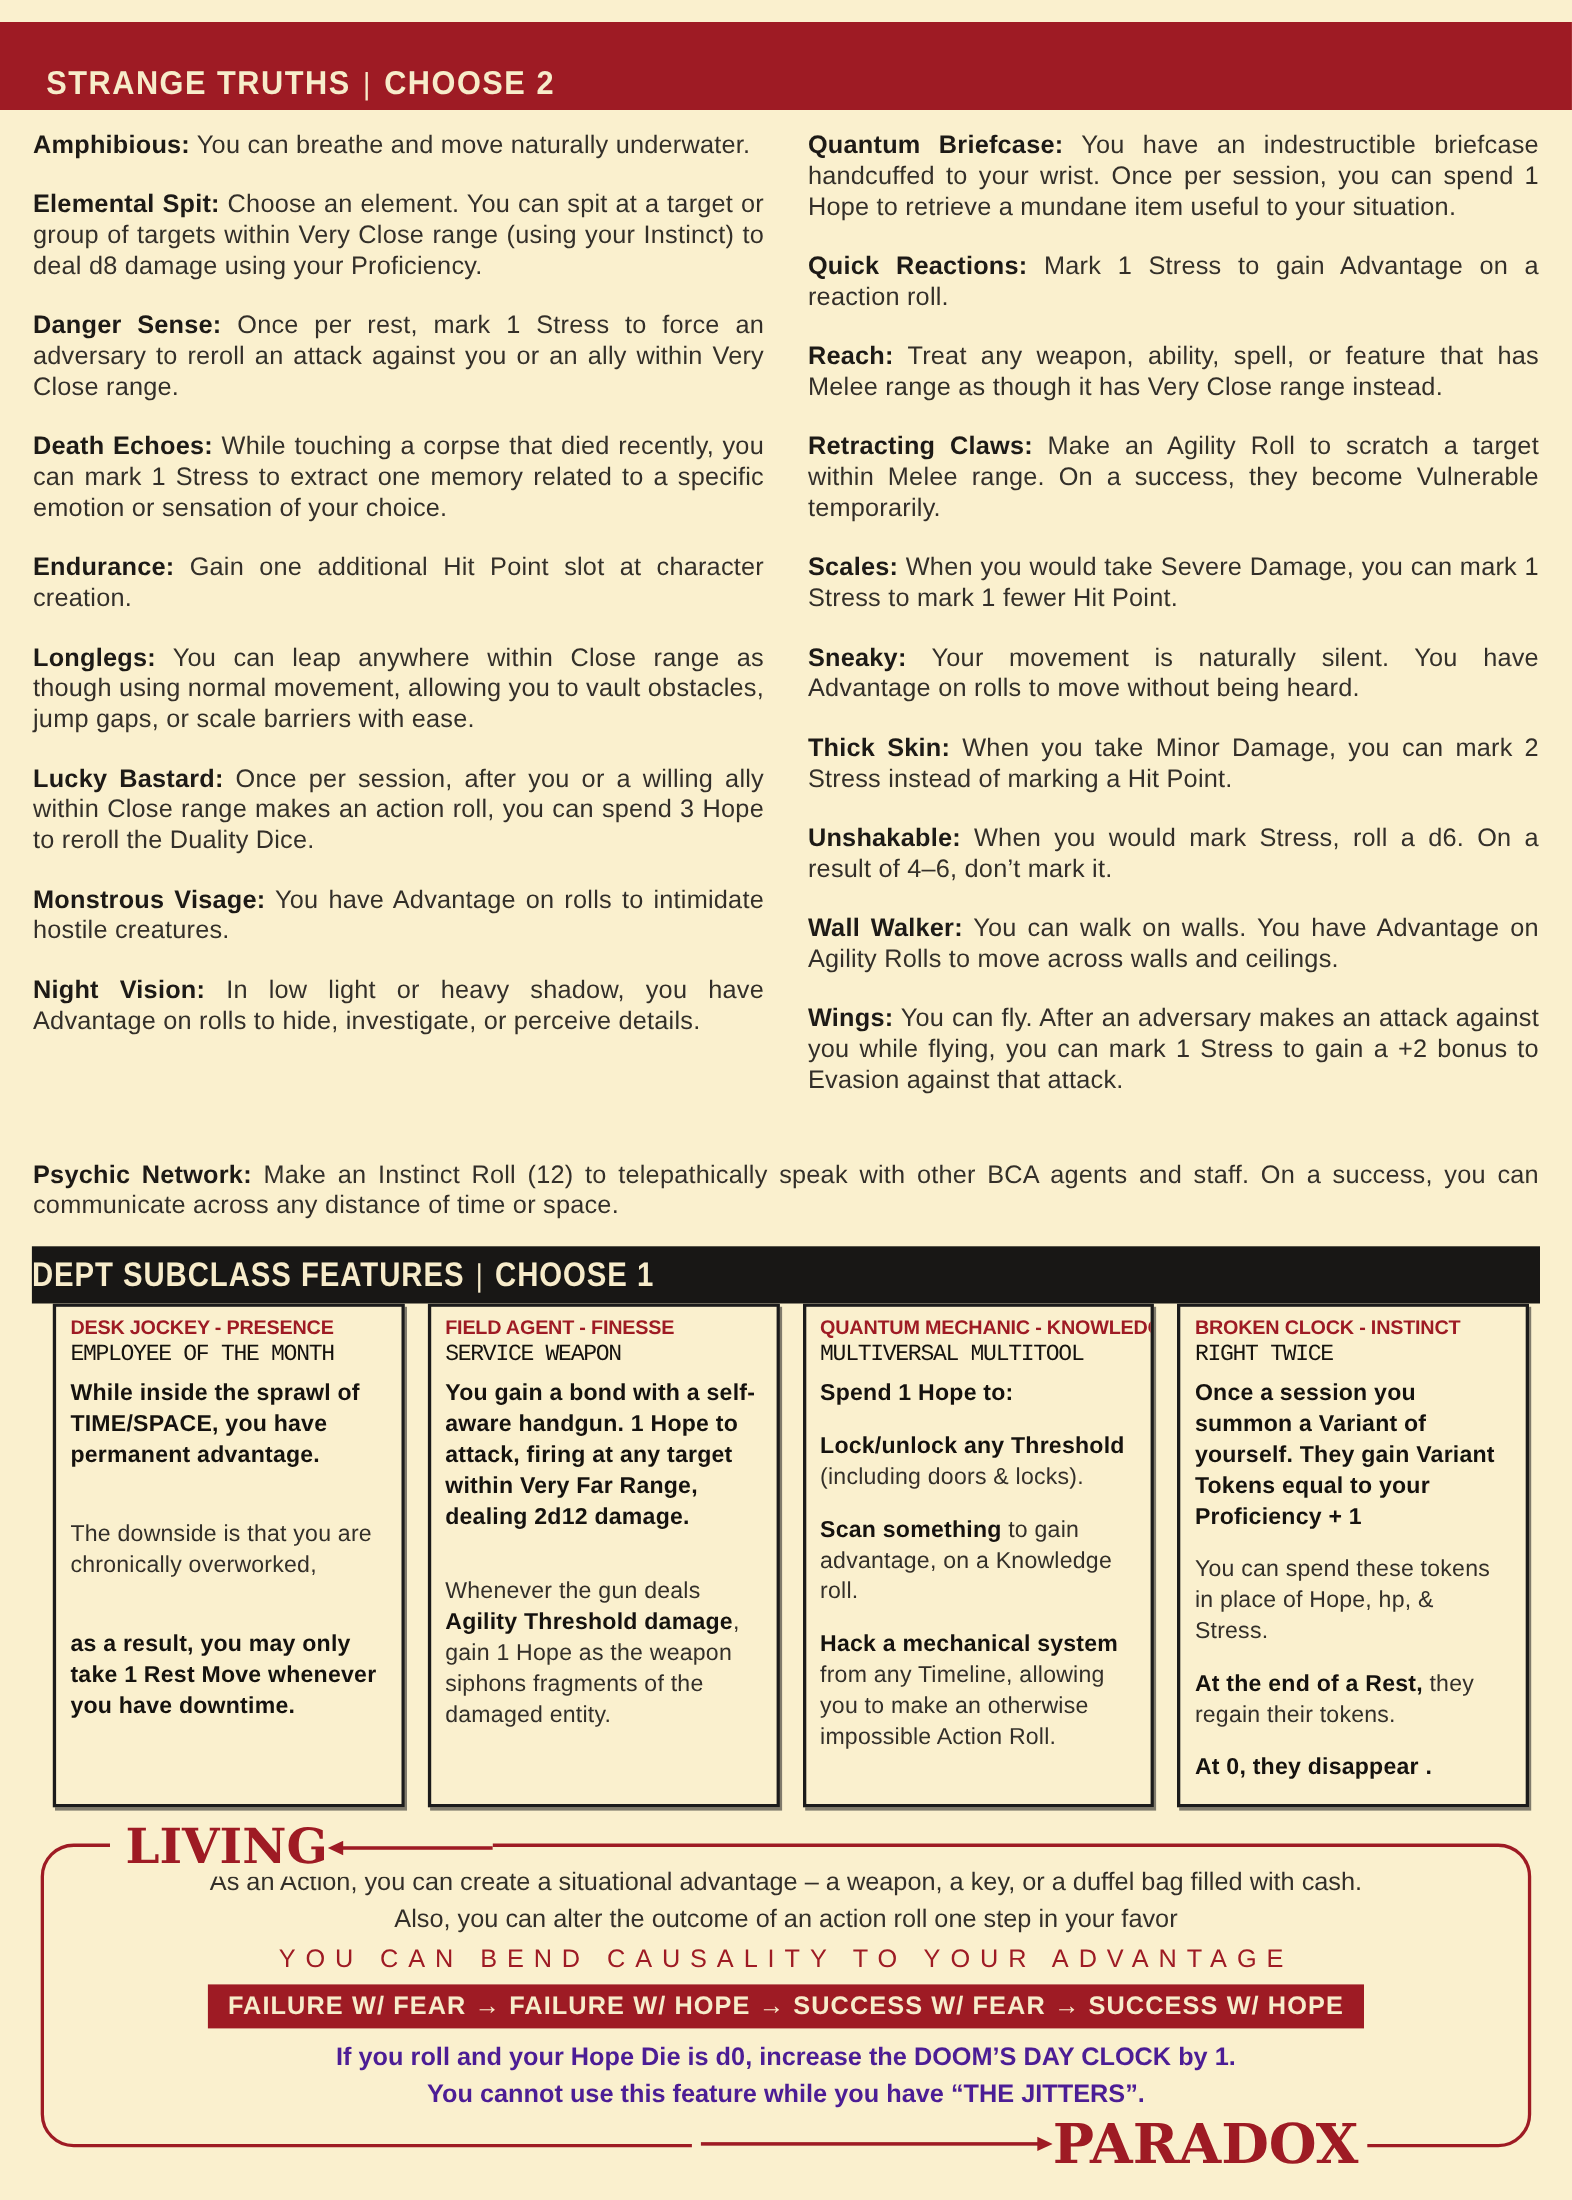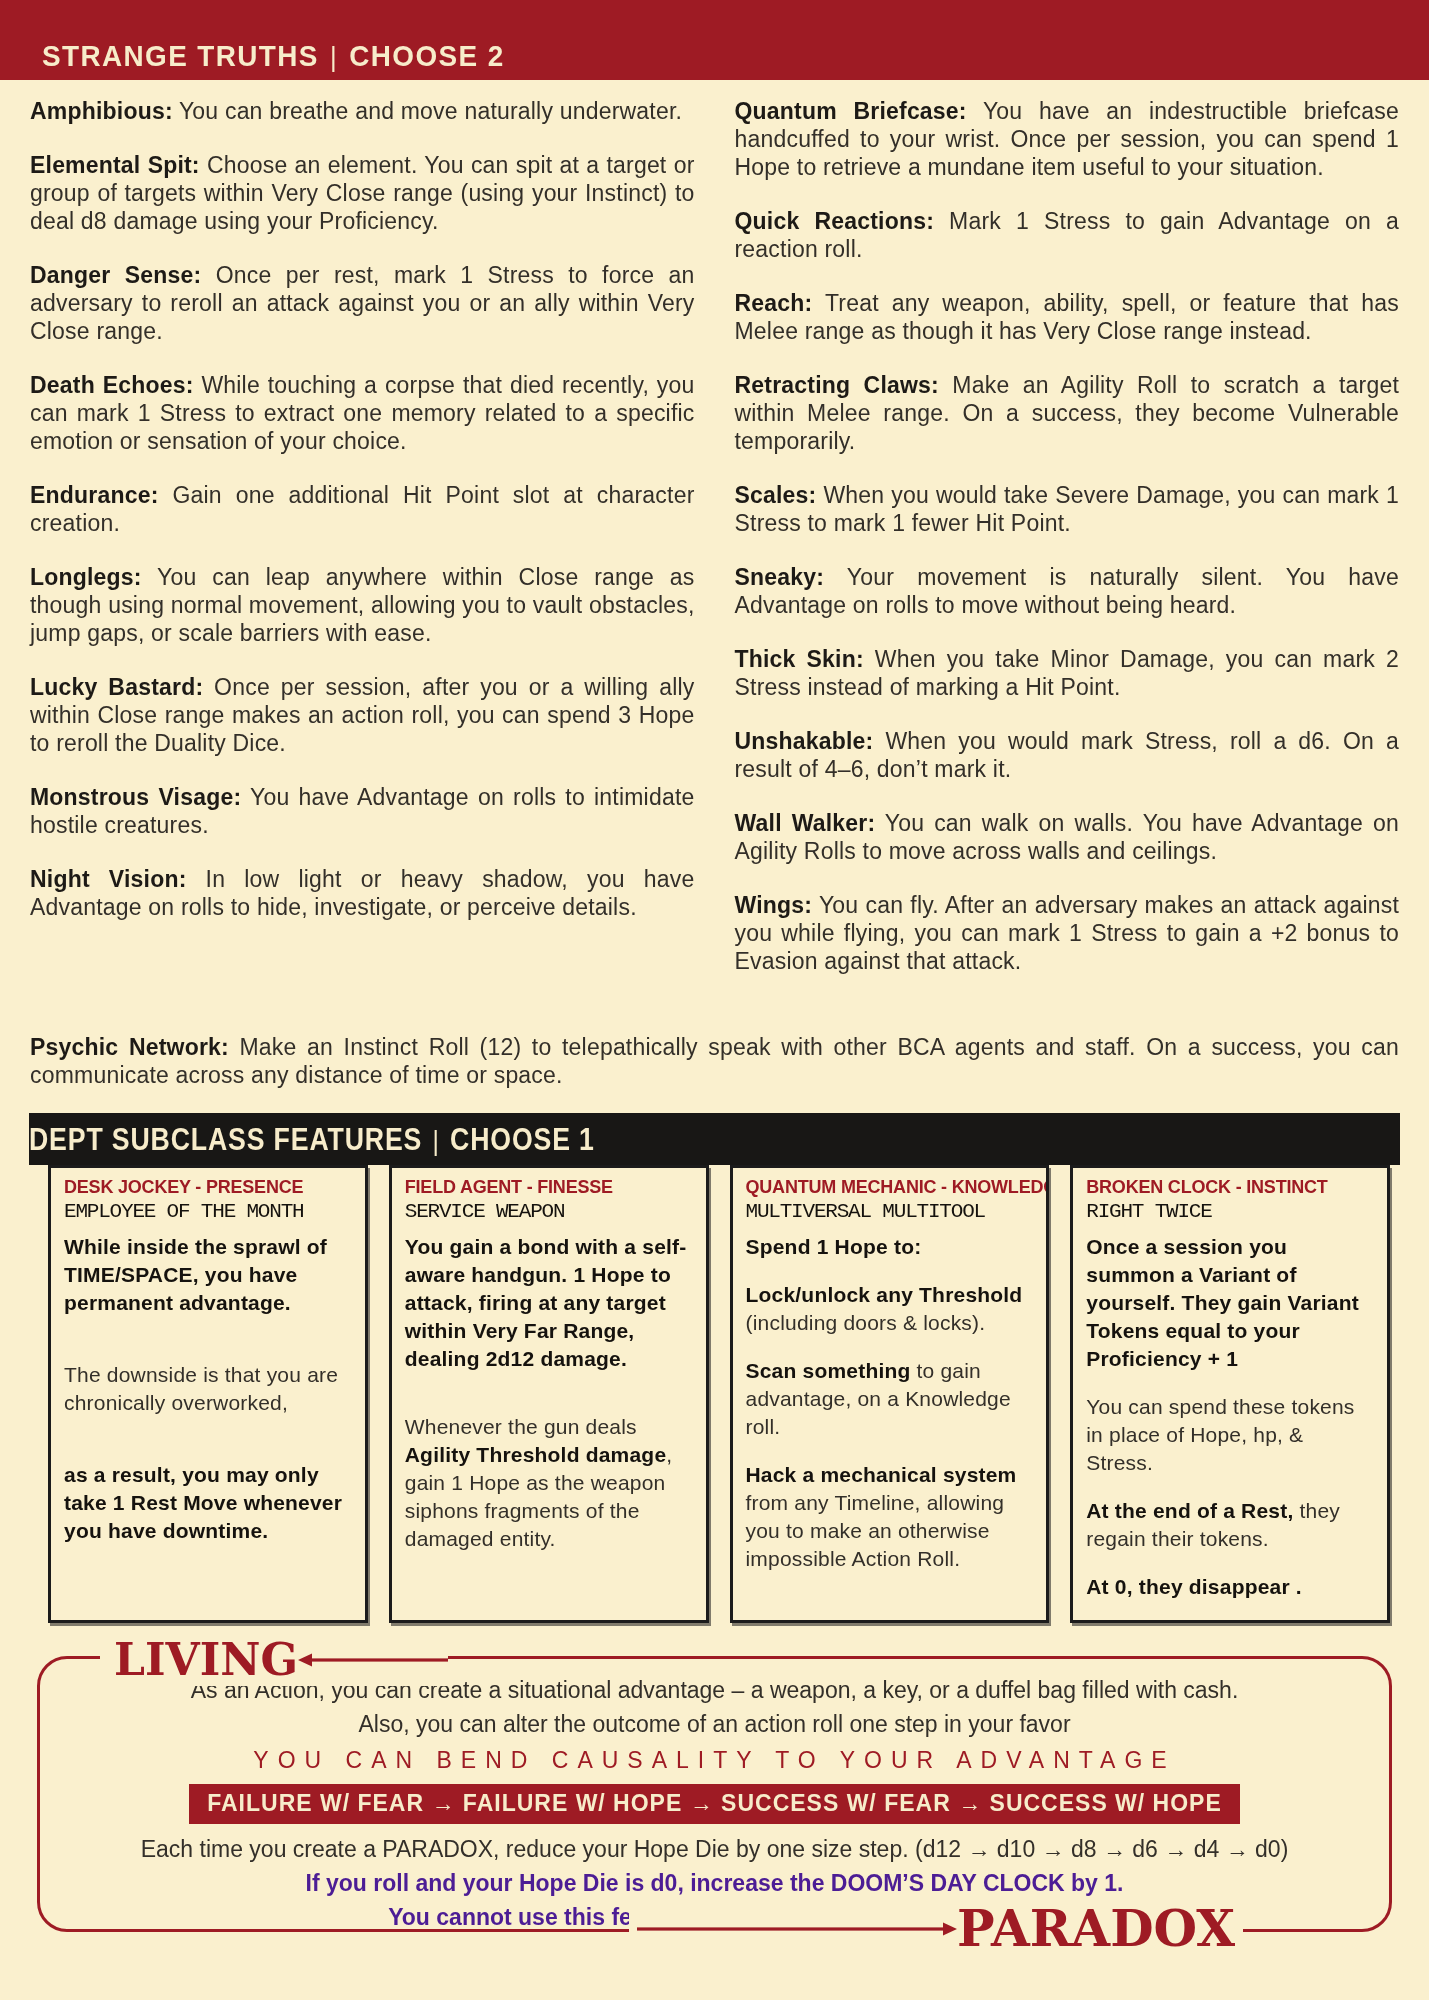--- a/index.html
+++ b/index.html
@@ -9,21 +9,21 @@
   html,body{margin:0;}
   body{
     width:1429px; height:2000px; overflow:hidden; position:relative;
     background:var(--cream);
     font-family:"Liberation Sans", sans-serif;
     color:var(--ink);
   }
   
   .top-banner{
     height:80px; background:var(--red);
-    display:flex; align-items:flex-end; padding:0 0 9px 42px;
+    display:flex; align-items:flex-end; padding:0 0 9px 42px;margin-top:20px;
   }
   .top-banner .bt{
     color:var(--cream-text); font-weight:bold; font-size:30px; letter-spacing:1.5px;
     transform:scaleX(0.93); transform-origin:left center; white-space:nowrap; line-height:1;
   }
   .sep{font-weight:400; padding:0 12px; font-size:0.92em;}
   
   .strange-section{height:1033px; overflow:hidden; padding-top:17px;}
   .cols{display:flex; gap:40px; padding:0 30px; height:928px; overflow:hidden;}
   .col{flex:1;}
@@ -188,21 +188,20 @@
       <rect x="11" y="5.4" width="139" height="3.2"></rect>
     </svg>
   </div>
 
   <p class="lv-p">As an Action, you can create a situational advantage – a weapon, a key, or a duffel bag filled with cash.</p>
   <p class="lv-p">Also, you can alter the outcome of an action roll one step in your favor</p>
   <div class="lv-caps">YOU CAN BEND CAUSALITY TO YOUR ADVANTAGE</div>
   <div class="lv-banner-wrap">
     <span class="lv-banner">FAILURE W/ FEAR → FAILURE W/ HOPE → SUCCESS W/ FEAR → SUCCESS W/ HOPE</span>
   </div>
-  <p class="lv-p">Each time you create a PARADOX, reduce your Hope Die by one size step. (d12 → d10 → d8 → d6 → d4 → d0)</p>
   <p class="lv-p lv-bold">If you roll and your Hope Die is d0, increase the DOOM’S DAY CLOCK by 1.</p>
   <p class="lv-p lv-bold">You cannot use this feature while you have “THE JITTERS”.</p>
 
   <div class="pd-label">
     <svg class="arrow" width="320" height="14" viewBox="0 0 320 14">
       <rect x="0" y="5.4" width="308" height="3.2"></rect>
       <polygon points="320,7 306,0.5 306,13.5"></polygon>
     </svg>
     <span class="pd-word">PARADOX</span>
   </div>

